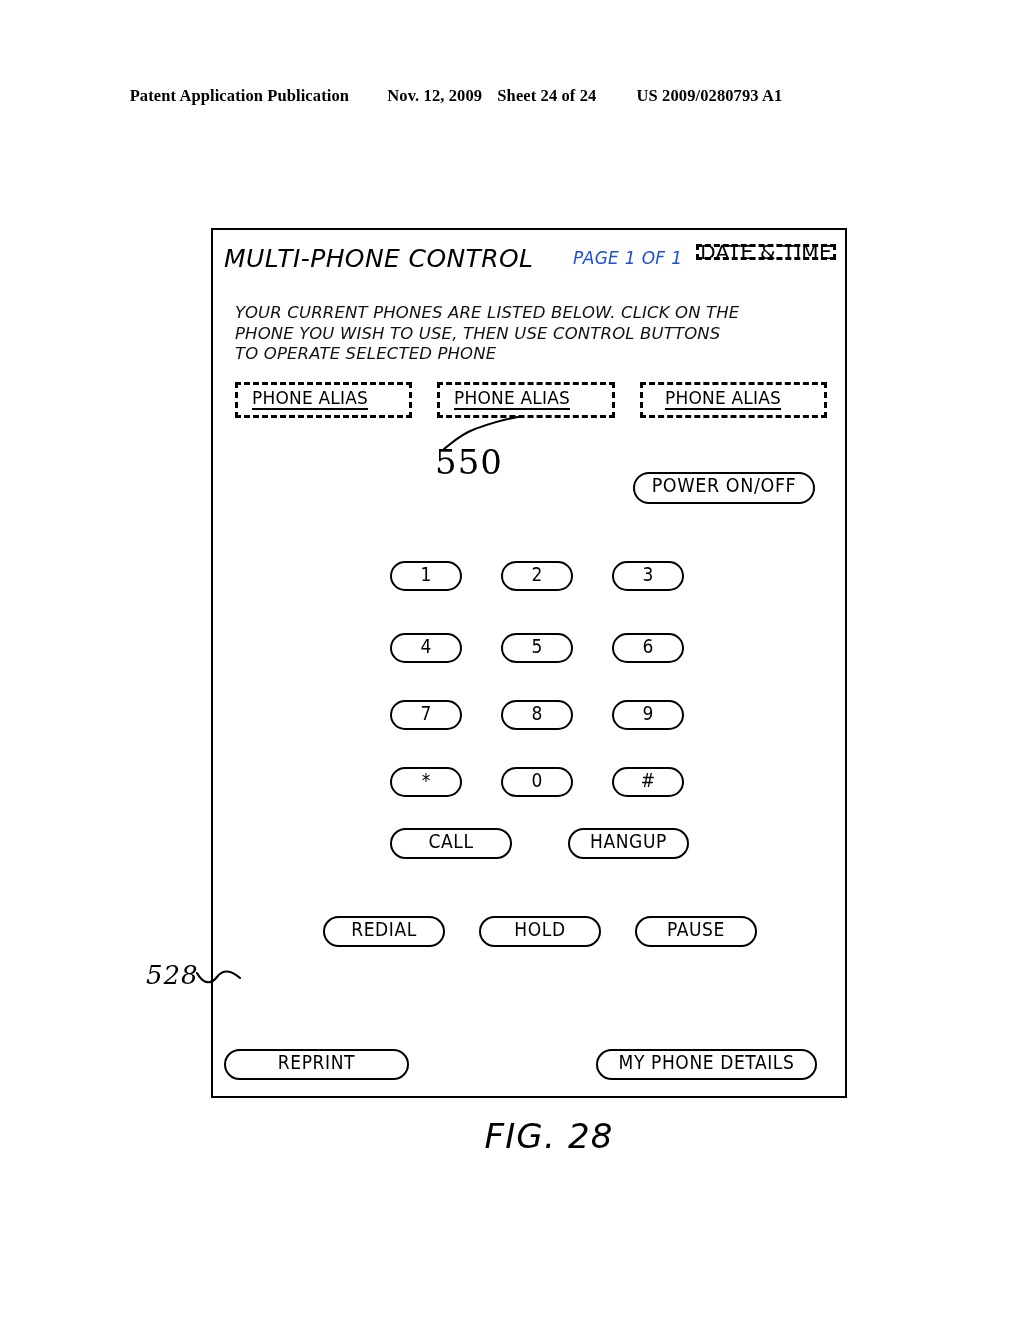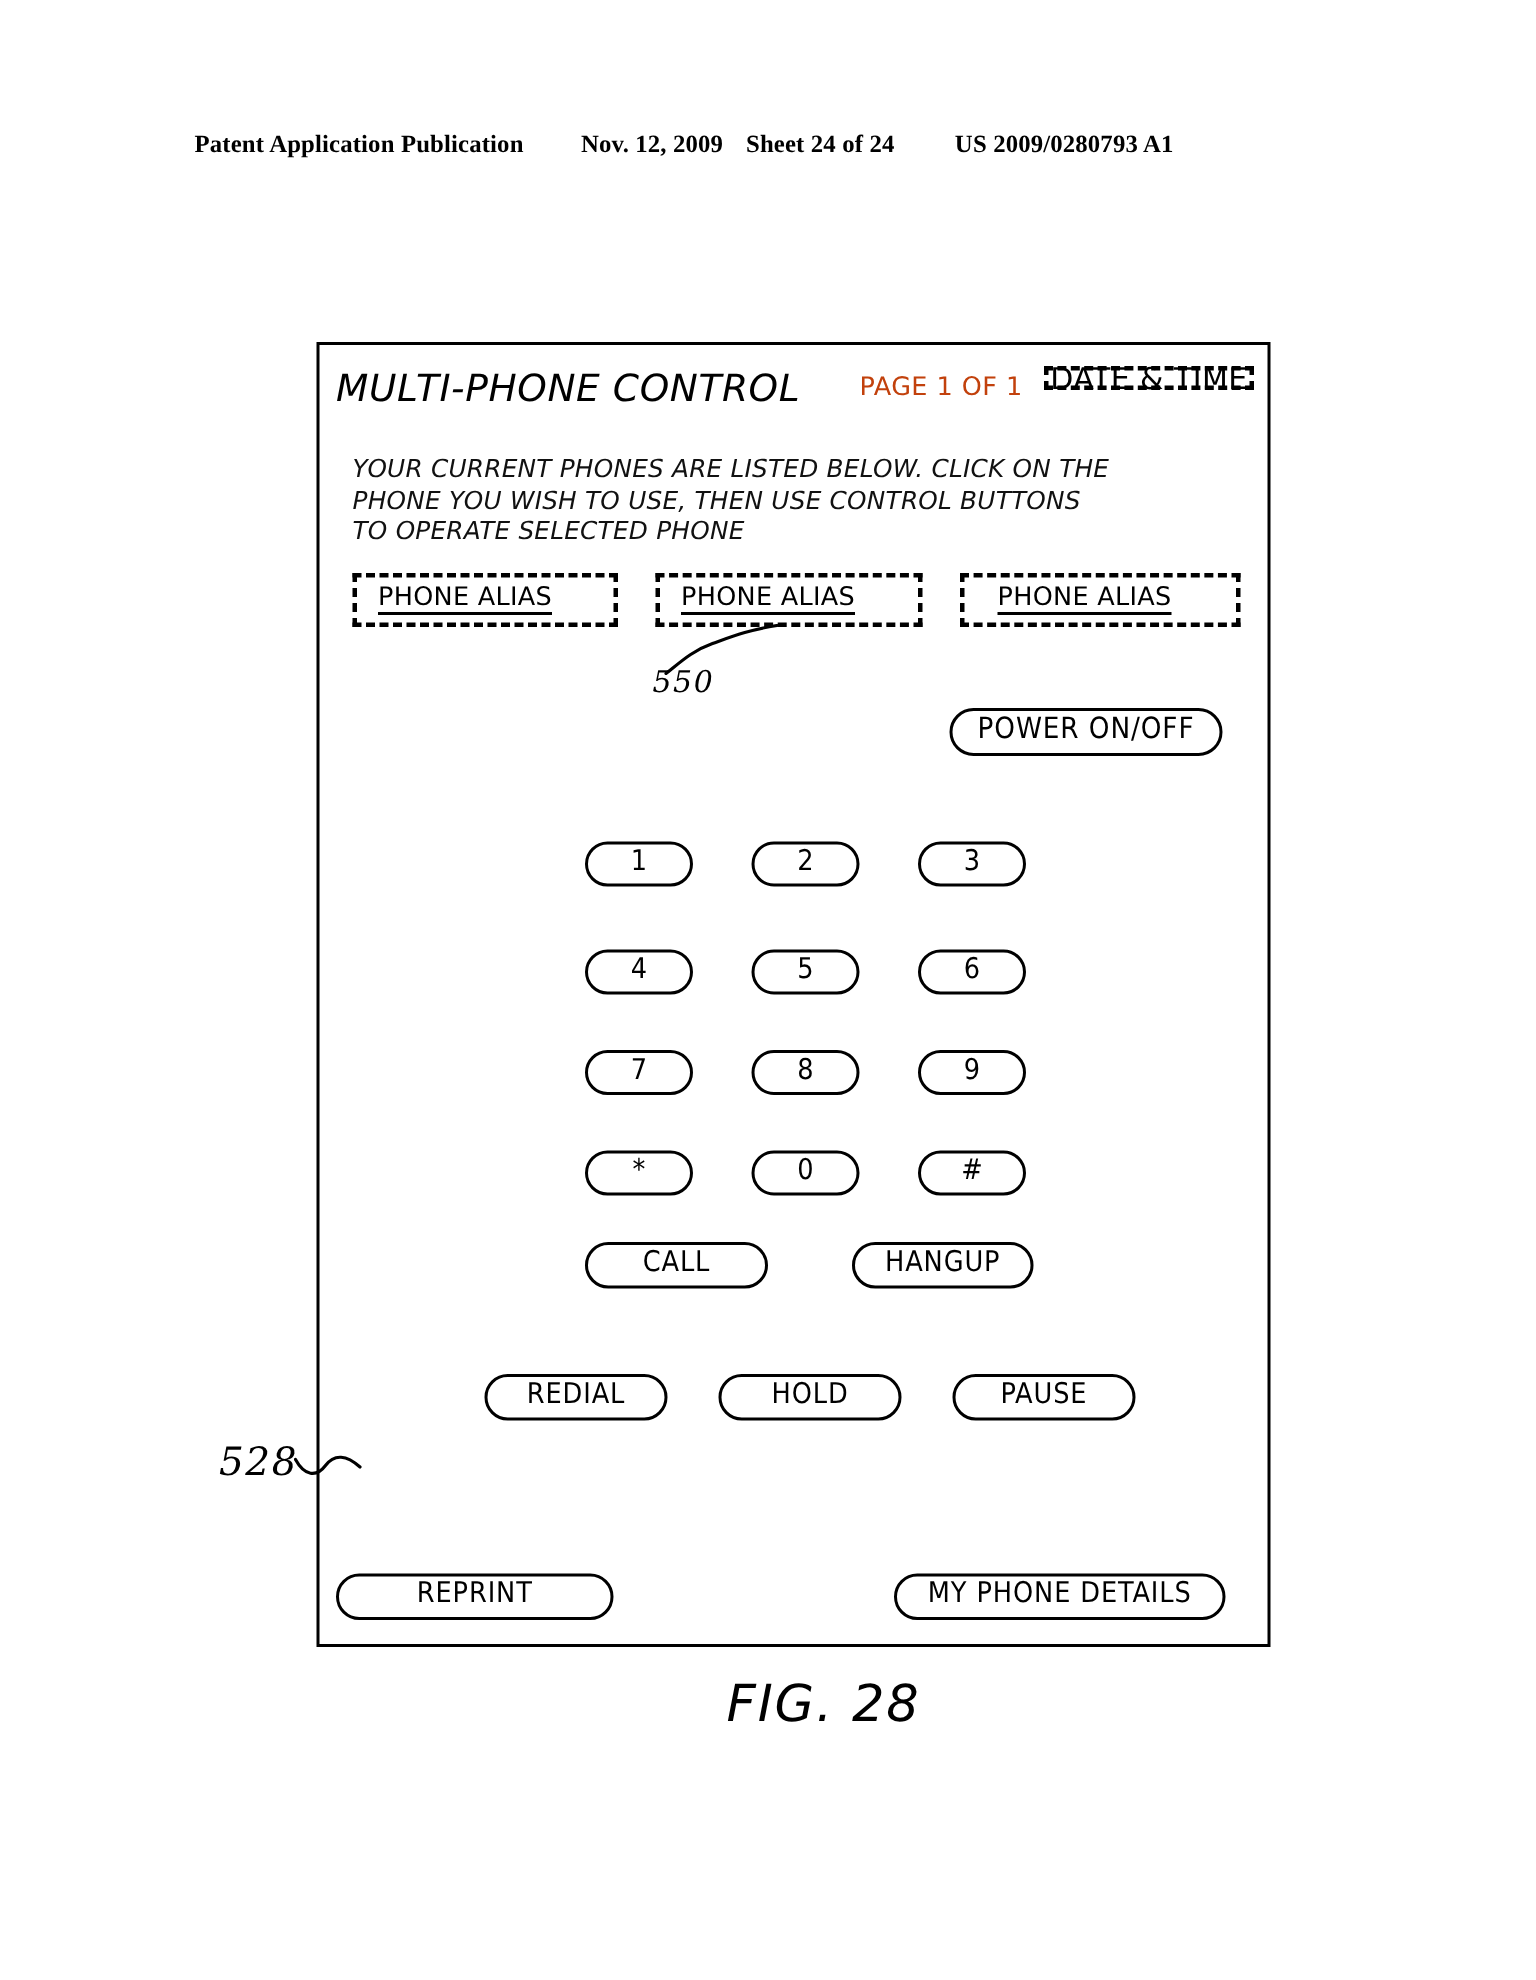--- a/index.html
+++ b/index.html
@@ -55,22 +55,23 @@
     font-style: italic;
     font-family: "DejaVu Sans", sans-serif;
     letter-spacing: 0.4px;
     white-space: nowrap;
   }
   .page-indicator {
     position: absolute;
     left: 360px;
     top: 18px;
     font-size: 17px;
-    font-family: "DejaVu Sans", sans-serif;
-    color: #c2410c;
+    font-style: italic;
+    font-family: "DejaVu Sans", sans-serif;
+    color: #1d4ed8;
     letter-spacing: 0.3px;
     white-space: nowrap;
   }
   .datetime-box {
     position: absolute;
     left: 483px;
     top: 14px;
     width: 140px;
     height: 16px;
     border: 3px dashed #000;
@@ -127,22 +128,21 @@
     line-height: 1.05;
     white-space: nowrap;
   }
   .alias-box:nth-of-type(3) .alias-label { margin-left: 22px; }
 
   
   .ref-550 {
     position: absolute;
     left: 222px;
     top: 212px;
-    font-size: 20px;
-    font-style: italic;
+    font-size: 34px;
     font-family: "DejaVu Serif", serif;
     letter-spacing: 1px;
   }
   .leader-550 {
     position: absolute;
     left: 228px;
     top: 186px;
     width: 80px;
     height: 34px;
     pointer-events: none;

